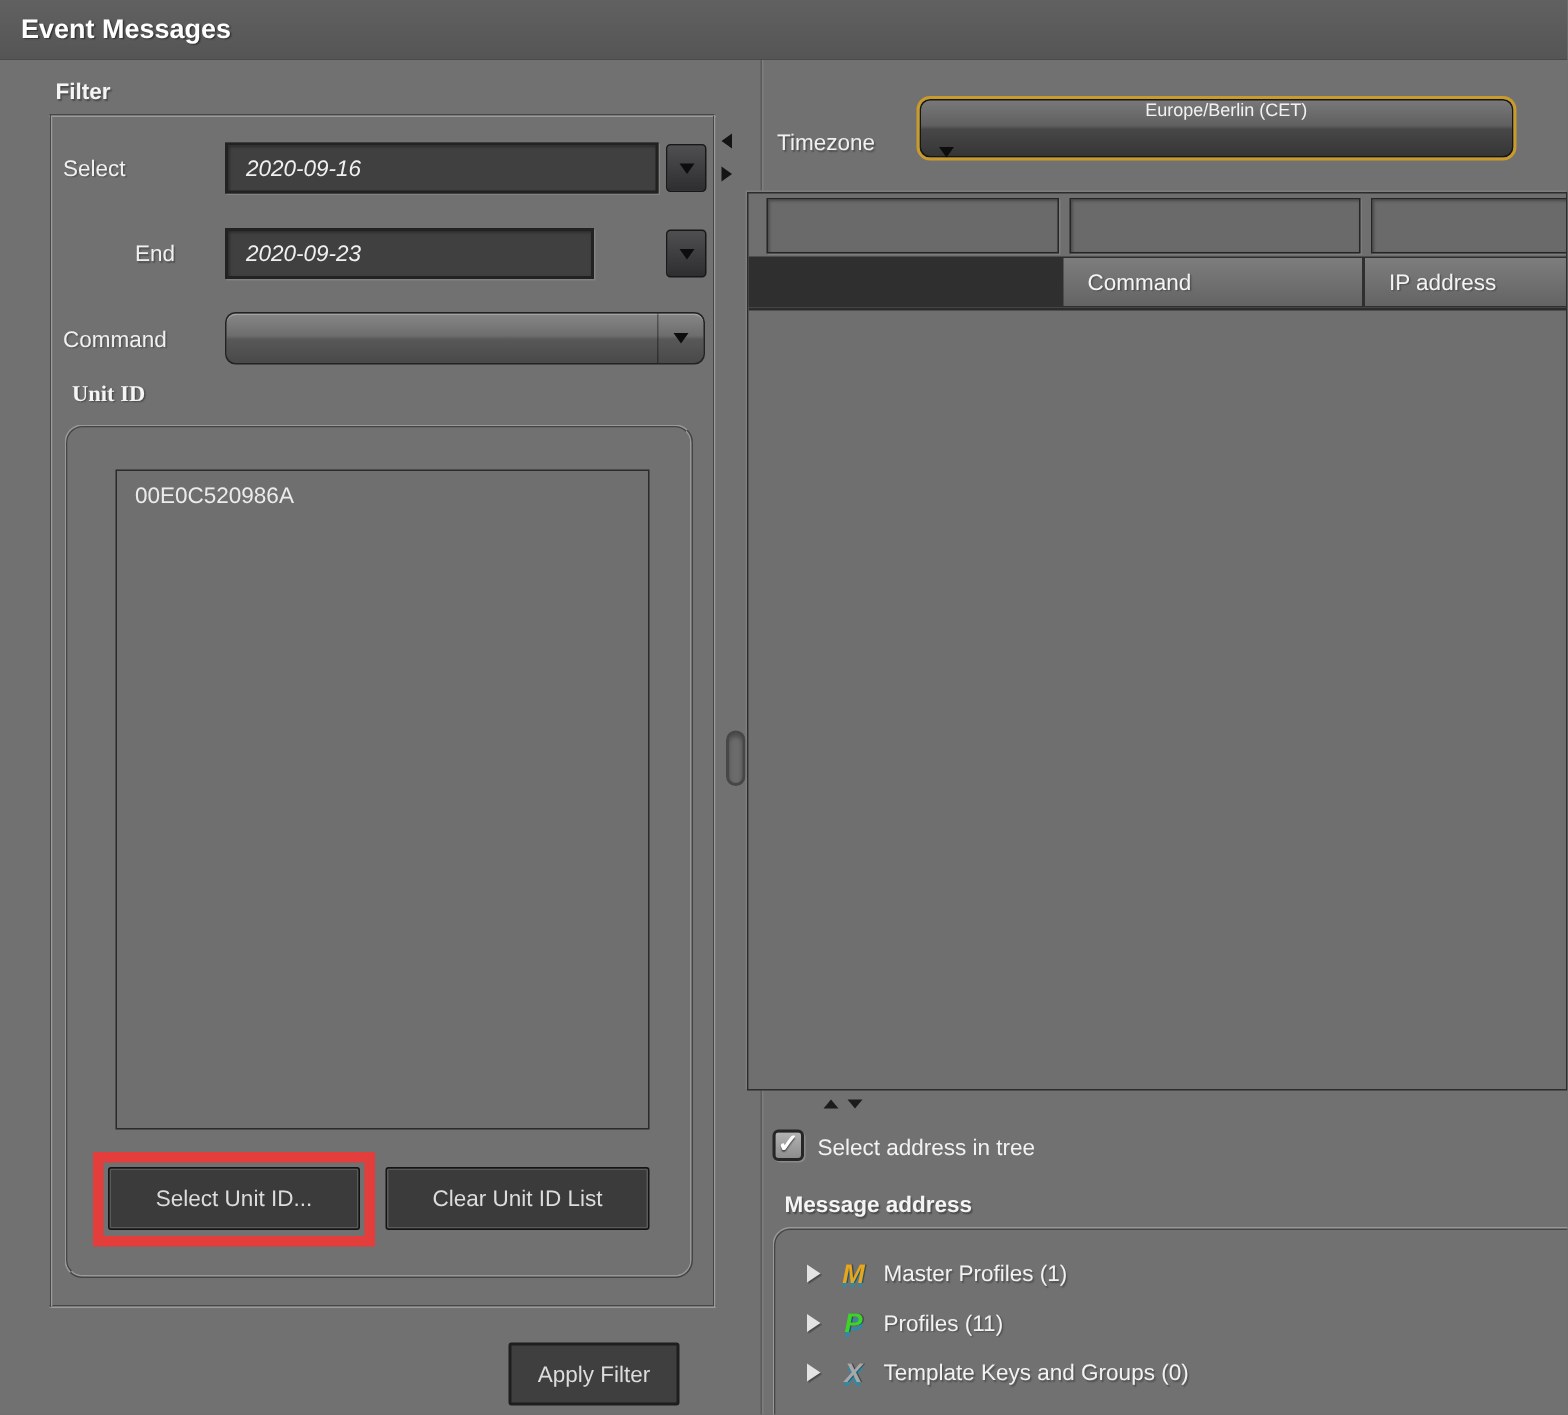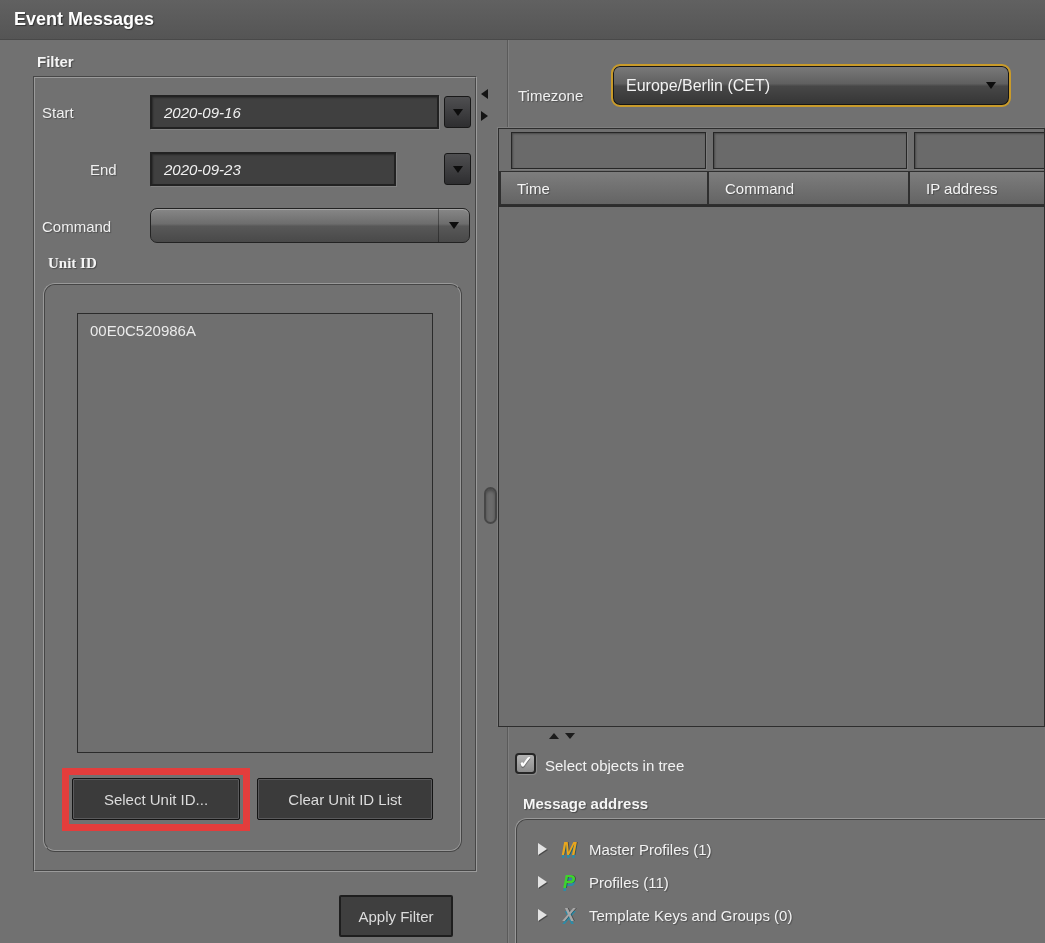--- a/index.html
+++ b/index.html
@@ -46,21 +46,22 @@
     background:linear-gradient(180deg,#878787 0%,#6d6d6d 45%,#585858 52%,#494949 100%);
     box-shadow:inset 0 1px 0 rgba(255,255,255,0.25);
     display:flex;align-items:center;color:#f2f2f2;font-size:15px;
   }
   .combo .val{flex:1;padding-left:13px;white-space:nowrap;overflow:hidden;}
   .combo .arrow-zone{width:30px;align-self:stretch;display:flex;align-items:center;justify-content:center;border-left:1px solid rgba(0,0,0,0.35);}
   .combo-focus{
     border:2px solid #c99b2a;border-radius:9px;
     background:linear-gradient(180deg,#7a7a7a 0%,#606060 45%,#474747 52%,#353535 100%);
     box-shadow:inset 0 0 0 1px #161616;
-    font-size:16px;
+    font-size:12px;
+    flex-direction:column;
   }
   .dark-btn{
     background:#3b3b3b;border:1px solid #141414;
     box-shadow:inset 0 0 0 1px #5a5a5c;
     color:#dcdcdc;font-size:15px;
     display:flex;align-items:center;justify-content:center;
     border-radius:2px;cursor:default;
   }
   .listbox{
     background:#6f6f6f;border:1px solid #2b2b2b;
@@ -118,21 +119,21 @@
 </head>
 <body>
 
 <div class="abs titlebar">
   <span>Event Messages</span>
 </div>
 
 <div class="abs grp-label" style="left:37px;top:53px;">Filter</div>
 <div class="abs groupbox" style="left:33px;top:76px;width:444px;height:796px;"></div>
 
-<div class="abs frm-label" style="left:42px;top:104px;">Start</div>
+<div class="abs frm-label" style="left:42px;top:104px;">Select</div>
 <div class="abs text-field" style="left:150px;top:95px;width:289px;height:34px;">2020-09-16</div>
 <div class="abs drop-btn" style="left:444px;top:96px;">
   <span class="tri-down"></span>
 </div>
 
 <div class="abs frm-label" style="left:42px;top:161px;margin-left:48px;">End</div>
 <div class="abs text-field" style="left:150px;top:152px;width:246px;height:34px;text-align:center;">2020-09-23</div>
 <div class="abs drop-btn" style="left:444px;top:153px;">
   <span class="tri-down"></span>
 </div>
@@ -170,35 +171,34 @@
     </span>
 </div>
 
 <div class="abs evt-table" style="left:498px;top:128px;width:547px;height:599px;">
 
   <div class="abs col-filter" style="left:12px;top:3px;width:195px;height:37px;"></div>
   <div class="abs col-filter" style="left:214px;top:3px;width:194px;height:37px;"></div>
   <div class="abs col-filter" style="left:415px;top:3px;width:200px;height:37px;"></div>
 
   <div class="abs hdr-strip" style="left:0px;top:42px;width:620px;height:34px;">
-    <div class="abs hdr-cell" style="left:2px;top:1px;width:206px;height:32px;">Time</div>
     <div class="abs hdr-cell" style="left:210px;top:1px;width:199px;height:32px;">Command</div>
     <div class="abs hdr-cell" style="left:411px;top:1px;width:205px;height:32px;">IP address</div>
   </div>
 
   <div class="abs tbl-body" style="left:0px;top:76px;width:547px;height:523px;"></div>
 </div>
 
 <div class="abs tri-up-xs" style="left:549px;top:733px;"></div>
 <div class="abs tri-down-xs" style="left:565px;top:733px;"></div>
 
 <div class="abs checkbox checked" style="left:515px;top:753px;">
   <span class="check">✓</span>
 </div>
-<div class="abs cb-label" style="left:545px;top:757px;">Select objects in tree</div>
+<div class="abs cb-label" style="left:545px;top:757px;">Select address in tree</div>
 
 <div class="abs grp-label" style="left:523px;top:795px;">Message address</div>
 <div class="abs roundbox" style="left:515px;top:818px;width:600px;height:180px;"></div>
 
 <div class="abs tree-row" style="left:538px;top:836px;">
   <span class="tree-arrow"></span>
   <span class="tree-icon" style="color: rgb(232, 166, 30);">M</span>
   <span class="tree-label">Master Profiles (1)</span>
 </div>
 <div class="abs tree-row" style="left:538px;top:869px;">

